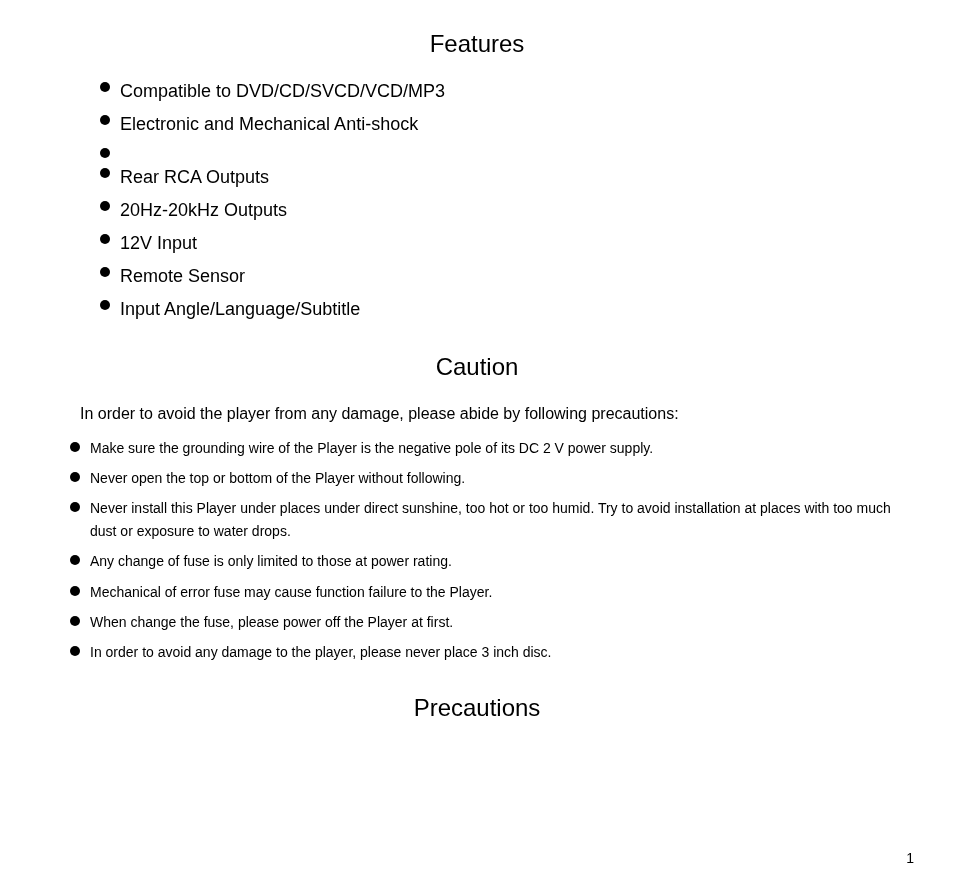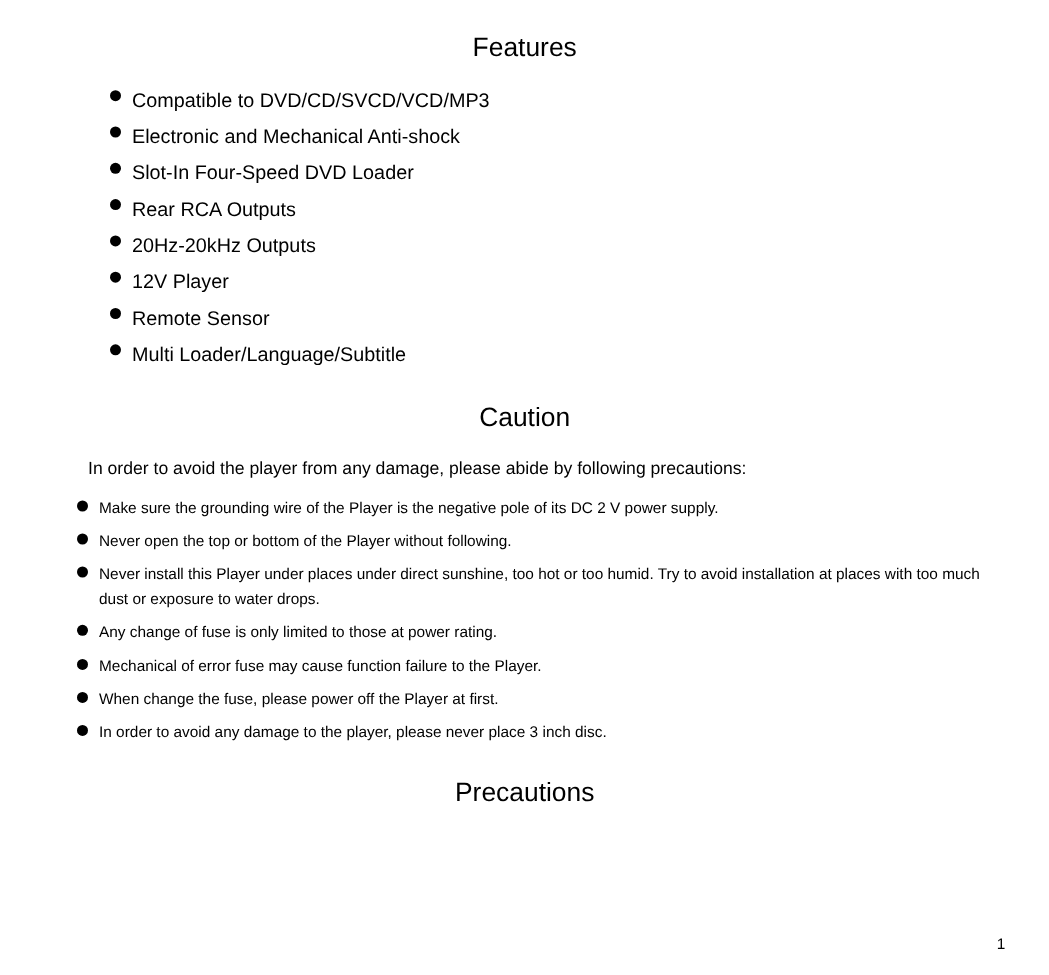--- a/index.html
+++ b/index.html
@@ -107,41 +107,40 @@
     <li>
       <span class="bullet"></span>
       <span>Compatible to DVD/CD/SVCD/VCD/MP3</span>
     </li>
     <li>
       <span class="bullet"></span>
       <span>Electronic and Mechanical Anti-shock</span>
     </li>
     <li>
       <span class="bullet"></span>
-      <span>Slot-In Four-Speed DVD Loader</span>
     </li>
     <li>
       <span class="bullet"></span>
       <span>Rear RCA Outputs</span>
     </li>
     <li>
       <span class="bullet"></span>
       <span>20Hz-20kHz Outputs</span>
     </li>
     <li>
       <span class="bullet"></span>
-      <span>12V Player</span>
+      <span>12V Input</span>
     </li>
     <li>
       <span class="bullet"></span>
       <span>Remote Sensor</span>
     </li>
     <li>
       <span class="bullet"></span>
-      <span>Multi Loader/Language/Subtitle</span>
+      <span>Input Angle/Language/Subtitle</span>
     </li>
   </ul>
 </div>
 
 <div class="section">
   <h2>Caution</h2>
   <p class="caution-intro">In order to avoid the player from any damage, please abide by following precautions:</p>
   <ul class="caution-list">
     <li>
       <span class="bullet"></span>

